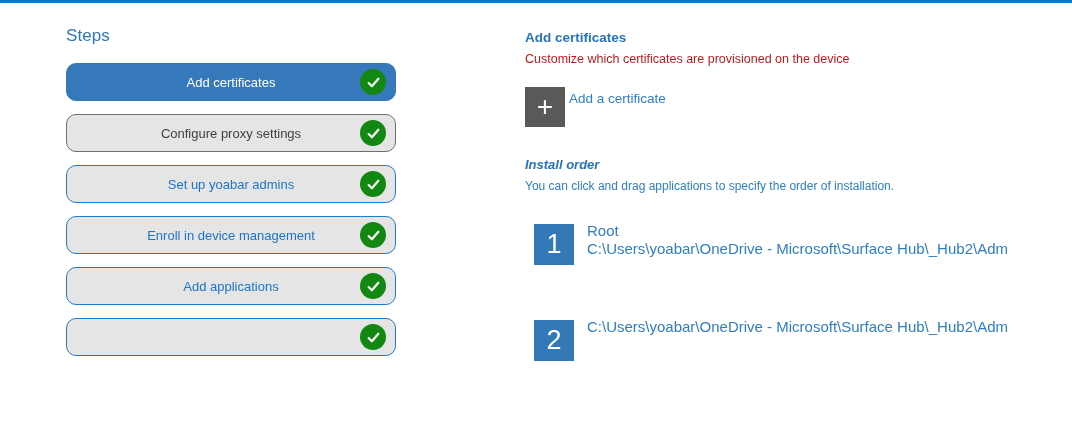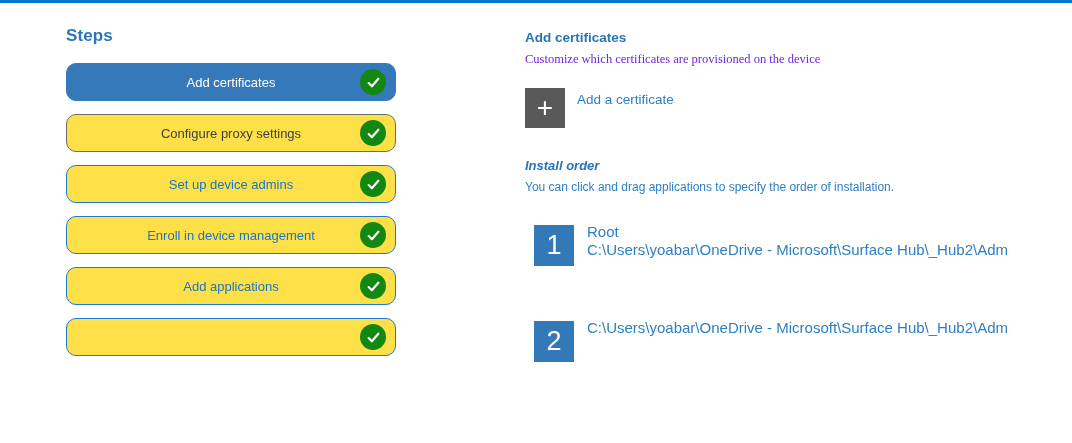--- a/index.html
+++ b/index.html
@@ -12,31 +12,31 @@
     overflow: hidden;
   }
   .topbar {
     position: absolute; top: 0; left: 0;
     width: 1072px; height: 3px;
     background: #0078d4;
   }
   
   .sidebar { position: absolute; left: 66px; top: 26px; width: 330px; }
   .sidebar-title {
-    font-size: 17px; font-weight: bold; color: #2b77b8;
+    font-size: 17px; font-weight: normal; color: #2b77b8;
     margin: 0 0 17px 0; letter-spacing: 0.1px;
   }
   .step {
     position: relative;
     height: 38px; width: 330px;
     border-radius: 10px;
     margin-bottom: 13px;
     display: flex; align-items: center; justify-content: center;
     font-size: 13px;
-    background: #fde047;
+    background: #e5e5e5;
     border: 1px solid #1f7bd1;
     color: #1a75c9;
     cursor: pointer;
   }
   .step.selected {
     background: #3579bb;
     border-color: #3579bb;
     color: #ffffff;
   }
   .step.visited {
@@ -52,34 +52,34 @@
   }
   .badge svg { width: 13px; height: 11px; display: block; }
   
   .main { position: absolute; left: 525px; top: 0; width: 547px; }
   .section-title {
     margin: 30px 0 0 0;
     font-size: 13.5px; font-weight: bold; color: #2874b8;
   }
   .section-desc {
     margin: 7px 0 0 0;
-    font-size: 12.5px; color: #6d28d9; font-family: Liberation Serif, serif;
+    font-size: 12.5px; color: #b91c1c;
   }
   .add-row { margin-top: 21px; display: flex; align-items: flex-start; }
   .plus-btn {
     width: 40px; height: 40px;
     background: #595959;
     color: #ffffff;
     display: flex; align-items: center; justify-content: center;
     font-size: 28px; font-weight: 300; line-height: 1;
     cursor: pointer;
     flex: 0 0 auto;
   }
   .add-label {
-    margin: 4px 0 0 12px;
+    margin: 4px 0 0 4px;
     font-size: 13.5px; color: #2e7ec2;
     cursor: pointer;
   }
   .install-title {
     margin: 30px 0 0 0;
     font-size: 13px; font-weight: bold; color: #2874b8; font-style: italic;
   }
   .install-desc {
     margin: 7px 0 0 0;
     font-size: 12px; color: #2e7ec2;
@@ -117,21 +117,21 @@
   <div class="step visited">
     <span>Configure proxy settings</span>
     <span class="badge">
       <svg viewBox="0 0 24 20">
           <path d="M3 11l6 6 12-14" stroke="#ffffff" stroke-width="4" fill="none" stroke-linecap="round" stroke-linejoin="round"></path>
         </svg>
     </span>
   </div>
 
   <div class="step">
-    <span>Set up device admins</span>
+    <span>Set up yoabar admins</span>
     <span class="badge">
       <svg viewBox="0 0 24 20">
           <path d="M3 11l6 6 12-14" stroke="#ffffff" stroke-width="4" fill="none" stroke-linecap="round" stroke-linejoin="round"></path>
         </svg>
     </span>
   </div>
 
   <div class="step">
     <span>Enroll in device management</span>
     <span class="badge">

